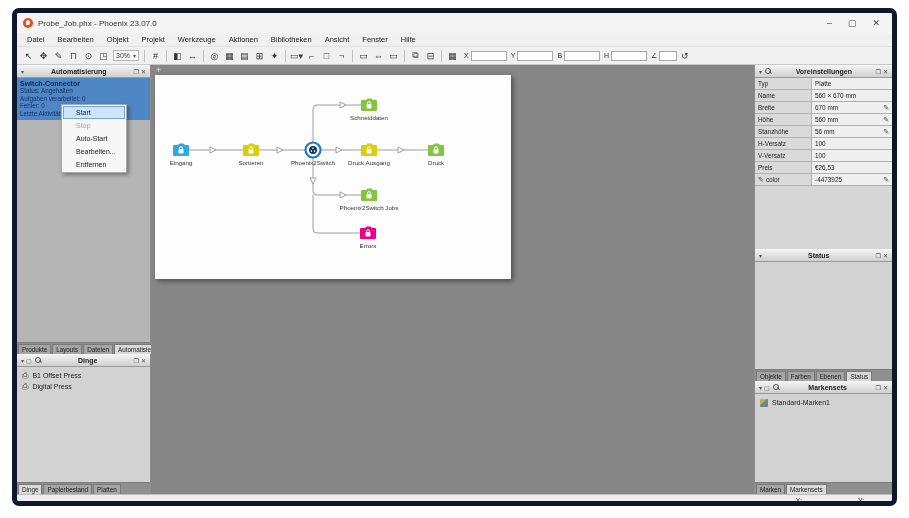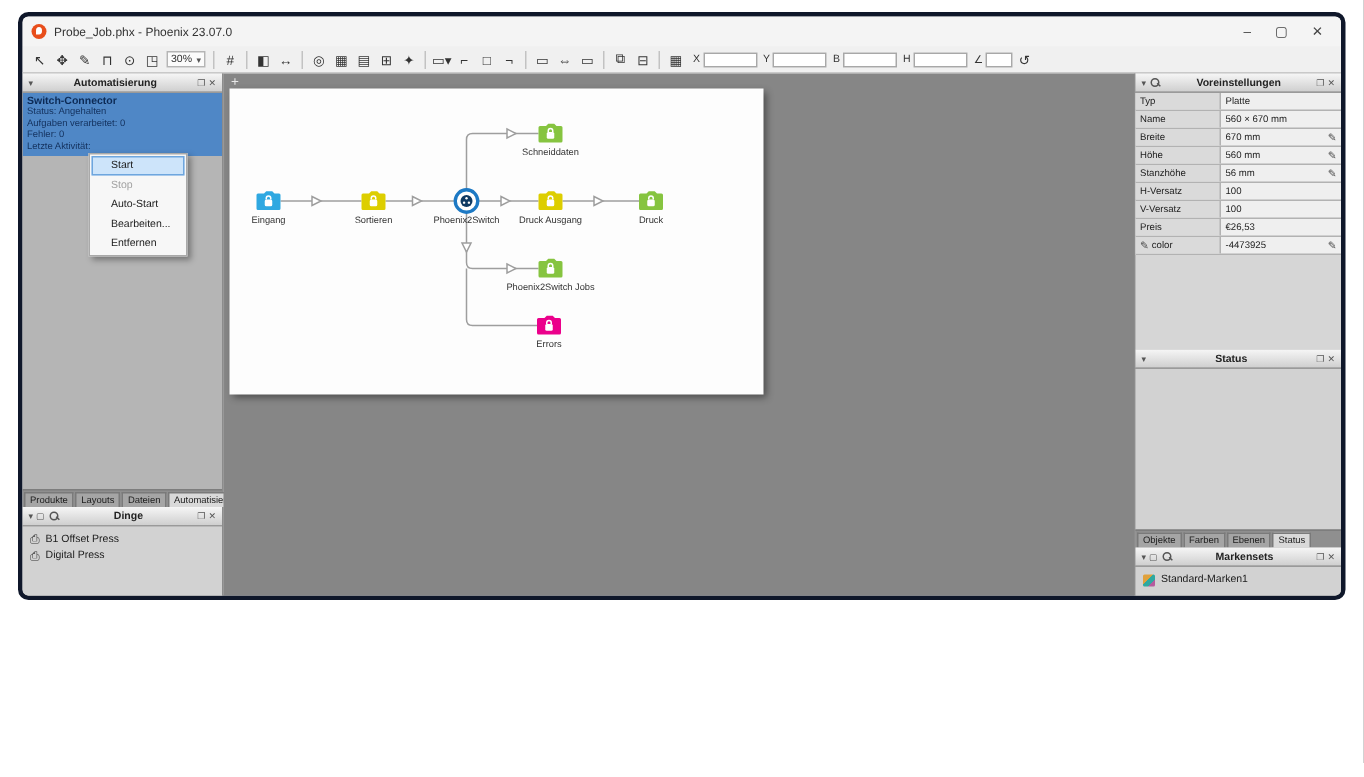--- a/index.html
+++ b/index.html
@@ -1,19 +1,19 @@
 <!DOCTYPE html>
 <html><head>
 <meta charset="utf-8">
 <style>
   * { box-sizing: border-box; margin: 0; padding: 0; }
   body { background:#fff; font-family:"Liberation Sans", sans-serif; }
   #stage { position:relative; width:909px; height:518px; background:#fff; overflow:hidden; }
-  #frame { position:absolute; left:12px; top:8px; width:885px; height:392px;
-           border:3px solid #0f172a; border-radius:7px; background:#f0f0f0; overflow:hidden; }
+  #frame { position:absolute; left:12px; top:8px; width:885px; height:498px;
+           border:5px solid #0f172a; border-radius:7px; background:#f0f0f0; overflow:hidden; }
 
   
   .titlebar { height:20px; display:flex; align-items:center; padding:0 6px; background:#f4f4f4; }
   .logo { width:10px; height:10px; border-radius:50%; background:#e84e1b; position:relative; margin-right:5px; flex:0 0 auto;}
   .logo:after { content:""; position:absolute; left:3px; top:2px; width:4px; height:5px; background:#fff; border-radius:50% 50% 50% 0; }
   .win-title { font-size:8px; color:#333; flex:1 1 auto; }
   .win-controls { display:flex; gap:16px; padding-right:6px; }
   .win-controls span { font-size:9px; color:#444; line-height:10px; cursor:default;}
 
   
@@ -106,20 +106,32 @@
     <div class="titlebar">
       <span class="logo"></span>
       <span class="win-title">Probe_Job.phx - Phoenix 23.07.0</span>
       <span class="win-controls">
         <span>–</span>
         <span>▢</span>
         <span>✕</span>
       </span>
     </div>
 
+    <div class="menubar" id="menubar">
+        <span>Datei</span>
+        <span>Bearbeiten</span>
+        <span>Objekt</span>
+        <span>Projekt</span>
+        <span>Werkzeuge</span>
+        <span>Aktionen</span>
+        <span>Bibliotheken</span>
+        <span>Ansicht</span>
+        <span>Fenster</span>
+        <span>Hilfe</span>
+      </div>
 
     <div class="toolbar" id="toolbar">
         <span class="tool">↖</span>
         <span class="tool">✥</span>
         <span class="tool">✎</span>
         <span class="tool">⊓</span>
         <span class="tool">⊙</span>
         <span class="tool">◳</span>
         <span class="zoom-combo">
           <span class="zv">30%</span>

